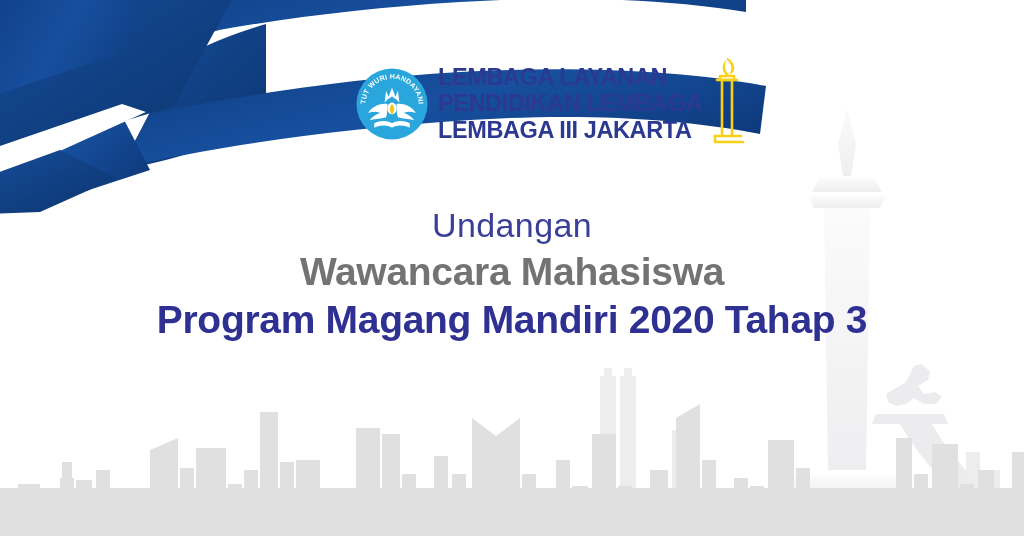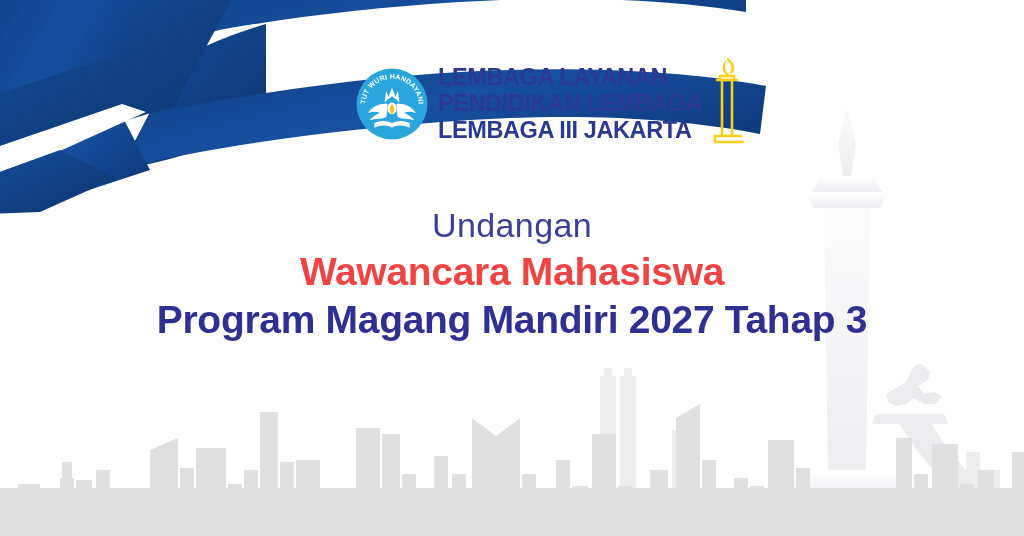--- a/index.html
+++ b/index.html
@@ -76,21 +76,21 @@
     letter-spacing: 0.4px;
     color: #3b3f98;
     line-height: 1.18;
     margin: 0 0 3px 0;
   }
   #title-line-1 {
     font-family: "Liberation Sans", sans-serif;
     font-weight: 700;
     font-size: 39px;
     letter-spacing: -0.3px;
-    color: #ef4444;
+    color: #737373;
     line-height: 1.22;
     margin: 0;
   }
   #title-line-2 {
     font-family: "Liberation Sans", sans-serif;
     font-weight: 700;
     font-size: 39px;
     letter-spacing: -0.3px;
     color: #2e3192;
     line-height: 1.22;
@@ -312,17 +312,17 @@
 
           <path d="M 8,80 L 34,80"></path>
           <path d="M 8,80 L 8,86 L 36,86"></path>
         </g>
       </svg>
     </div>
 
     <div id="headline-block">
       <div id="kicker">Undangan</div>
       <div id="title-line-1">Wawancara Mahasiswa</div>
-      <div id="title-line-2">Program Magang Mandiri 2027 Tahap 3</div>
+      <div id="title-line-2">Program Magang Mandiri 2020 Tahap 3</div>
     </div>
 
   </div>
 </div>
 
 </body></html>

